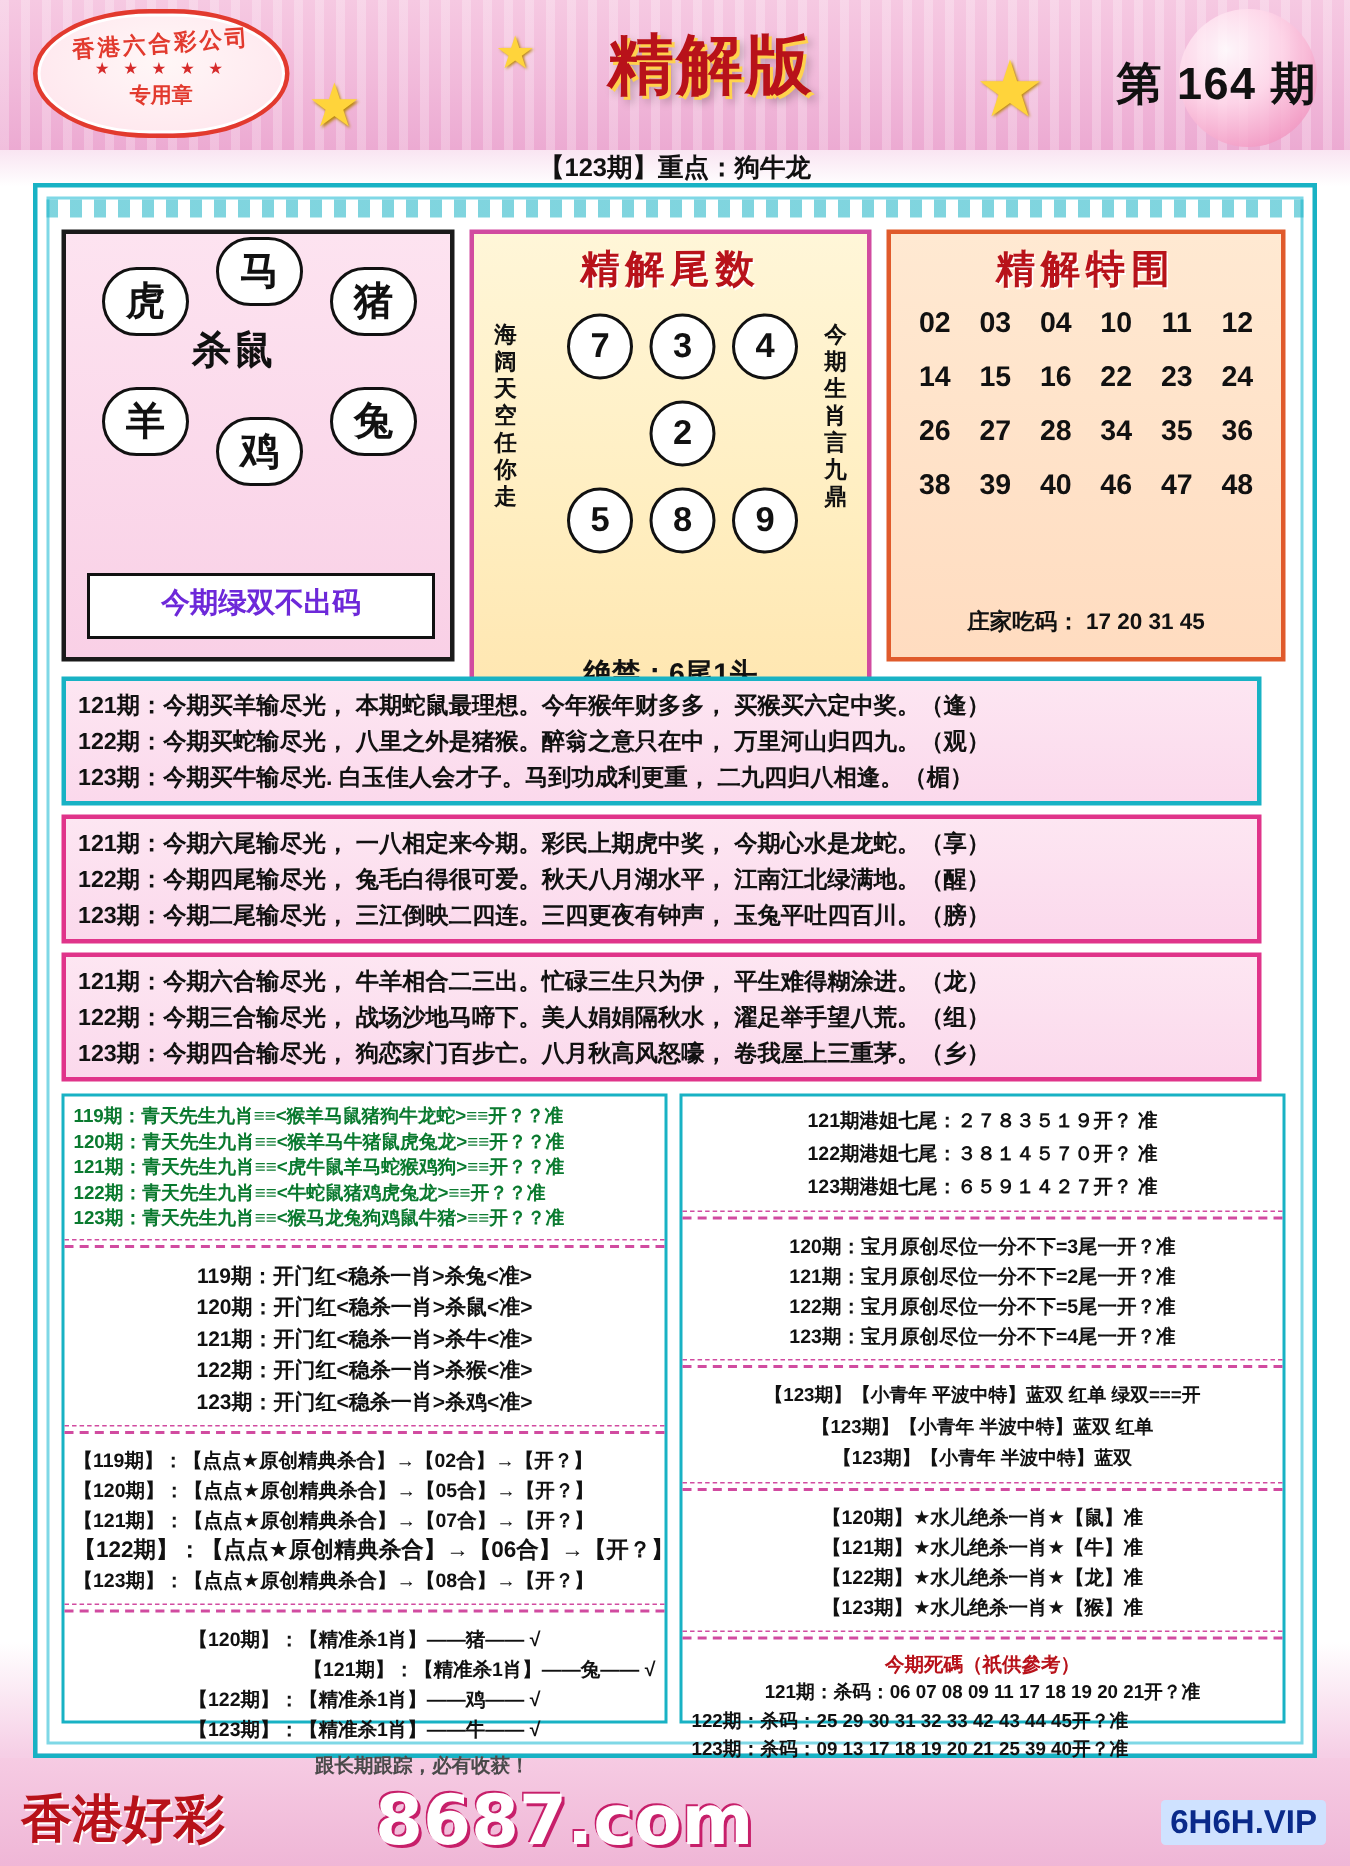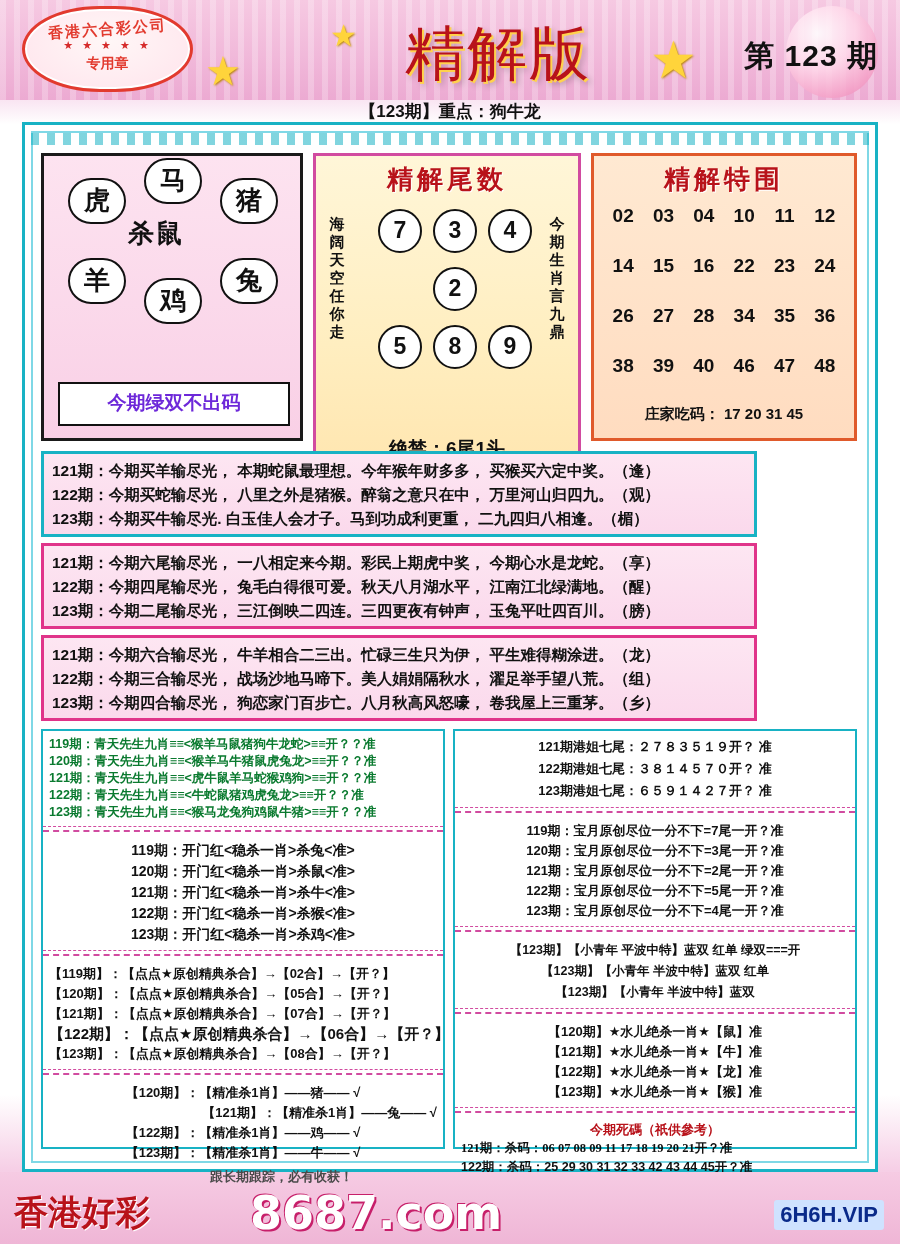--- a/index.html
+++ b/index.html
@@ -30,21 +30,21 @@
     border:3px solid #e23a2e;border-radius:50%/55%;
     background:radial-gradient(ellipse at 50% 40%,#fff7f7 0%,#ffe9ef 70%,#ffd9e6 100%);
     color:#e23a2e;text-align:center;
     box-shadow:0 0 0 2px #fff inset;
   }
   .seal .s1{font-size:15px;font-weight:bold;letter-spacing:2px;margin-top:11px;transform:rotate(-4deg);}
   .seal .s2{font-size:14px;font-weight:bold;margin-top:16px;}
   .seal .stars{position:absolute;left:0;right:0;top:30px;font-size:11px;color:#d62b2b;letter-spacing:3px;}
   .big-title{
     position:absolute;left:405px;top:14px;
-    font-size:60px;font-weight:normal;
+    font-size:44px;font-weight:bold;
     font-family:"DejaVu Sans","Liberation Sans",sans-serif;
     color:#b8121a;
     text-shadow:2px 2px 0 #ffd24d, 4px 4px 6px rgba(0,0,0,.25);
     letter-spacing:2px;
   }
   .star{position:absolute;color:#ffd43b;text-shadow:1px 1px 2px #b8860b;}
   .issue-badge{
     position:absolute;right:22px;top:36px;
     font-size:30px;font-weight:bold;color:#111;
     letter-spacing:1px;
@@ -111,29 +111,29 @@
     position:absolute;font-size:15px;font-weight:bold;color:#111;width:18px;line-height:18px;text-align:center;
   }
   .ban{
     position:absolute;left:0;right:0;bottom:8px;text-align:center;font-size:19px;font-weight:bold;color:#111;
   }
   
   #box3{left:550px;width:266px;height:288px;border-color:#e05a2b;
     background:linear-gradient(180deg,#ffe9d2 0%,#ffdcc0 100%);}
   #box3 h3{color:#b8121a;text-shadow:1px 1px 0 #fff;}
   .numgrid{
-    margin:8px 10px 0 10px;display:grid;grid-template-columns:repeat(6,1fr);gap:28px 2px;
+    margin:8px 10px 0 10px;display:grid;grid-template-columns:repeat(6,1fr);gap:14px 2px;
     text-align:center;font-size:19px;font-weight:bold;color:#111;
   }
   .eatline{
     position:absolute;left:0;right:0;bottom:14px;text-align:center;font-size:15px;font-weight:bold;color:#111;
   }
   
   .block{
-    position:absolute;left:16px;width:716px;border:3px solid;box-sizing:border-box;
+    position:absolute;left:16px;width:800px;border:3px solid;box-sizing:border-box;
     padding:5px 8px;
   }
   .block .row{
     font-size:15.5px;color:#111;line-height:24px;white-space:nowrap;font-weight:bold;
   }
   #blk1{top:326px;height:86px;border-color:#18b2c4;background:linear-gradient(180deg,#fde6f2,#fbd9ec);}
   #blk2{top:418px;height:86px;border-color:#e0348a;background:linear-gradient(180deg,#fde6f2,#fbd9ec);}
   #blk3{top:510px;height:86px;border-color:#e0348a;background:linear-gradient(180deg,#fde6f2,#fbd9ec);}
   
   .colL{position:absolute;left:16px;top:604px;width:404px;height:420px;
@@ -184,21 +184,21 @@
       <div class="s2">专用章</div>
     </div>
 
     <div class="star" style="left:205px;top:48px;font-size:40px;">★</div>
     <div class="star" style="left:330px;top:18px;font-size:30px;">★</div>
     <div class="star" style="left:650px;top:30px;font-size:52px;">★</div>
 
     <div class="big-title">精解版</div>
 
     <div class="ball"></div>
-    <div class="issue-badge">第 123 期</div>
+    <div class="issue-badge">第 164 期</div>
   </div>
 
   <div class="subhead">【123期】重点：狗牛龙</div>
 
   <div class="frame">
     <div class="frame-inner"></div>
     <div class="lace"></div>
 
     <div class="toprow">
 
@@ -316,21 +316,20 @@
     </div>
 
     <div class="colR">
       <div class="sec">
         <div class="rln" style="line-height:22px;">121期港姐七尾：２７８３５１９开？ 准</div>
         <div class="rln" style="line-height:22px;">122期港姐七尾：３８１４５７０开？ 准</div>
         <div class="rln" style="line-height:22px;">123期港姐七尾：６５９１４２７开？ 准</div>
       </div>
       <div class="dash"></div>
       <div class="sec">
-        <div class="rln" style="line-height:20px;">119期：宝月原创尽位一分不下=7尾一开？准</div>
         <div class="rln" style="line-height:20px;">120期：宝月原创尽位一分不下=3尾一开？准</div>
         <div class="rln" style="line-height:20px;">121期：宝月原创尽位一分不下=2尾一开？准</div>
         <div class="rln" style="line-height:20px;">122期：宝月原创尽位一分不下=5尾一开？准</div>
         <div class="rln" style="line-height:20px;">123期：宝月原创尽位一分不下=4尾一开？准</div>
       </div>
       <div class="dash"></div>
       <div class="sec">
         <div class="rln" style="line-height:21px;font-size:12.5px;">【123期】【小青年 平波中特】蓝双   红单  绿双===开</div>
         <div class="rln" style="line-height:21px;font-size:12.5px;">【123期】【小青年 半波中特】蓝双   红单</div>
         <div class="rln" style="line-height:21px;font-size:12.5px;">【123期】【小青年 半波中特】蓝双</div>
@@ -338,21 +337,21 @@
       <div class="dash"></div>
       <div class="sec">
         <div class="rln" style="line-height:20px;">【120期】★水儿绝杀一肖★【鼠】准</div>
         <div class="rln" style="line-height:20px;">【121期】★水儿绝杀一肖★【牛】准</div>
         <div class="rln" style="line-height:20px;">【122期】★水儿绝杀一肖★【龙】准</div>
         <div class="rln" style="line-height:20px;">【123期】★水儿绝杀一肖★【猴】准</div>
       </div>
       <div class="dash"></div>
       <div class="sec">
         <div class="deadhead">今期死碼（祇供參考）</div>
-        <div class="rln" style="text-align:left;line-height:19px;font-size:12.5px;font-family:Liberation Serif, serif;">121期：杀码：06 07 08 09 11 17 18 19 20 21开？准</div>
+        <div class="rln" style="text-align:center;line-height:19px;font-size:12.5px;">121期：杀码：06 07 08 09 11 17 18 19 20 21开？准</div>
         <div class="rln" style="text-align:left;line-height:19px;font-size:12.5px;">122期：杀码：25 29 30 31 32 33 42 43 44 45开？准</div>
         <div class="rln" style="text-align:left;line-height:19px;font-size:12.5px;">123期：杀码：09 13 17 18 19 20 21 25 39 40开？准</div>
       </div>
     </div>
 
   </div>
 
   <div class="footer-strip">
     <div class="foot-tiny">跟长期跟踪，必有收获！</div>
     <div class="foot-left">香港好彩</div>

